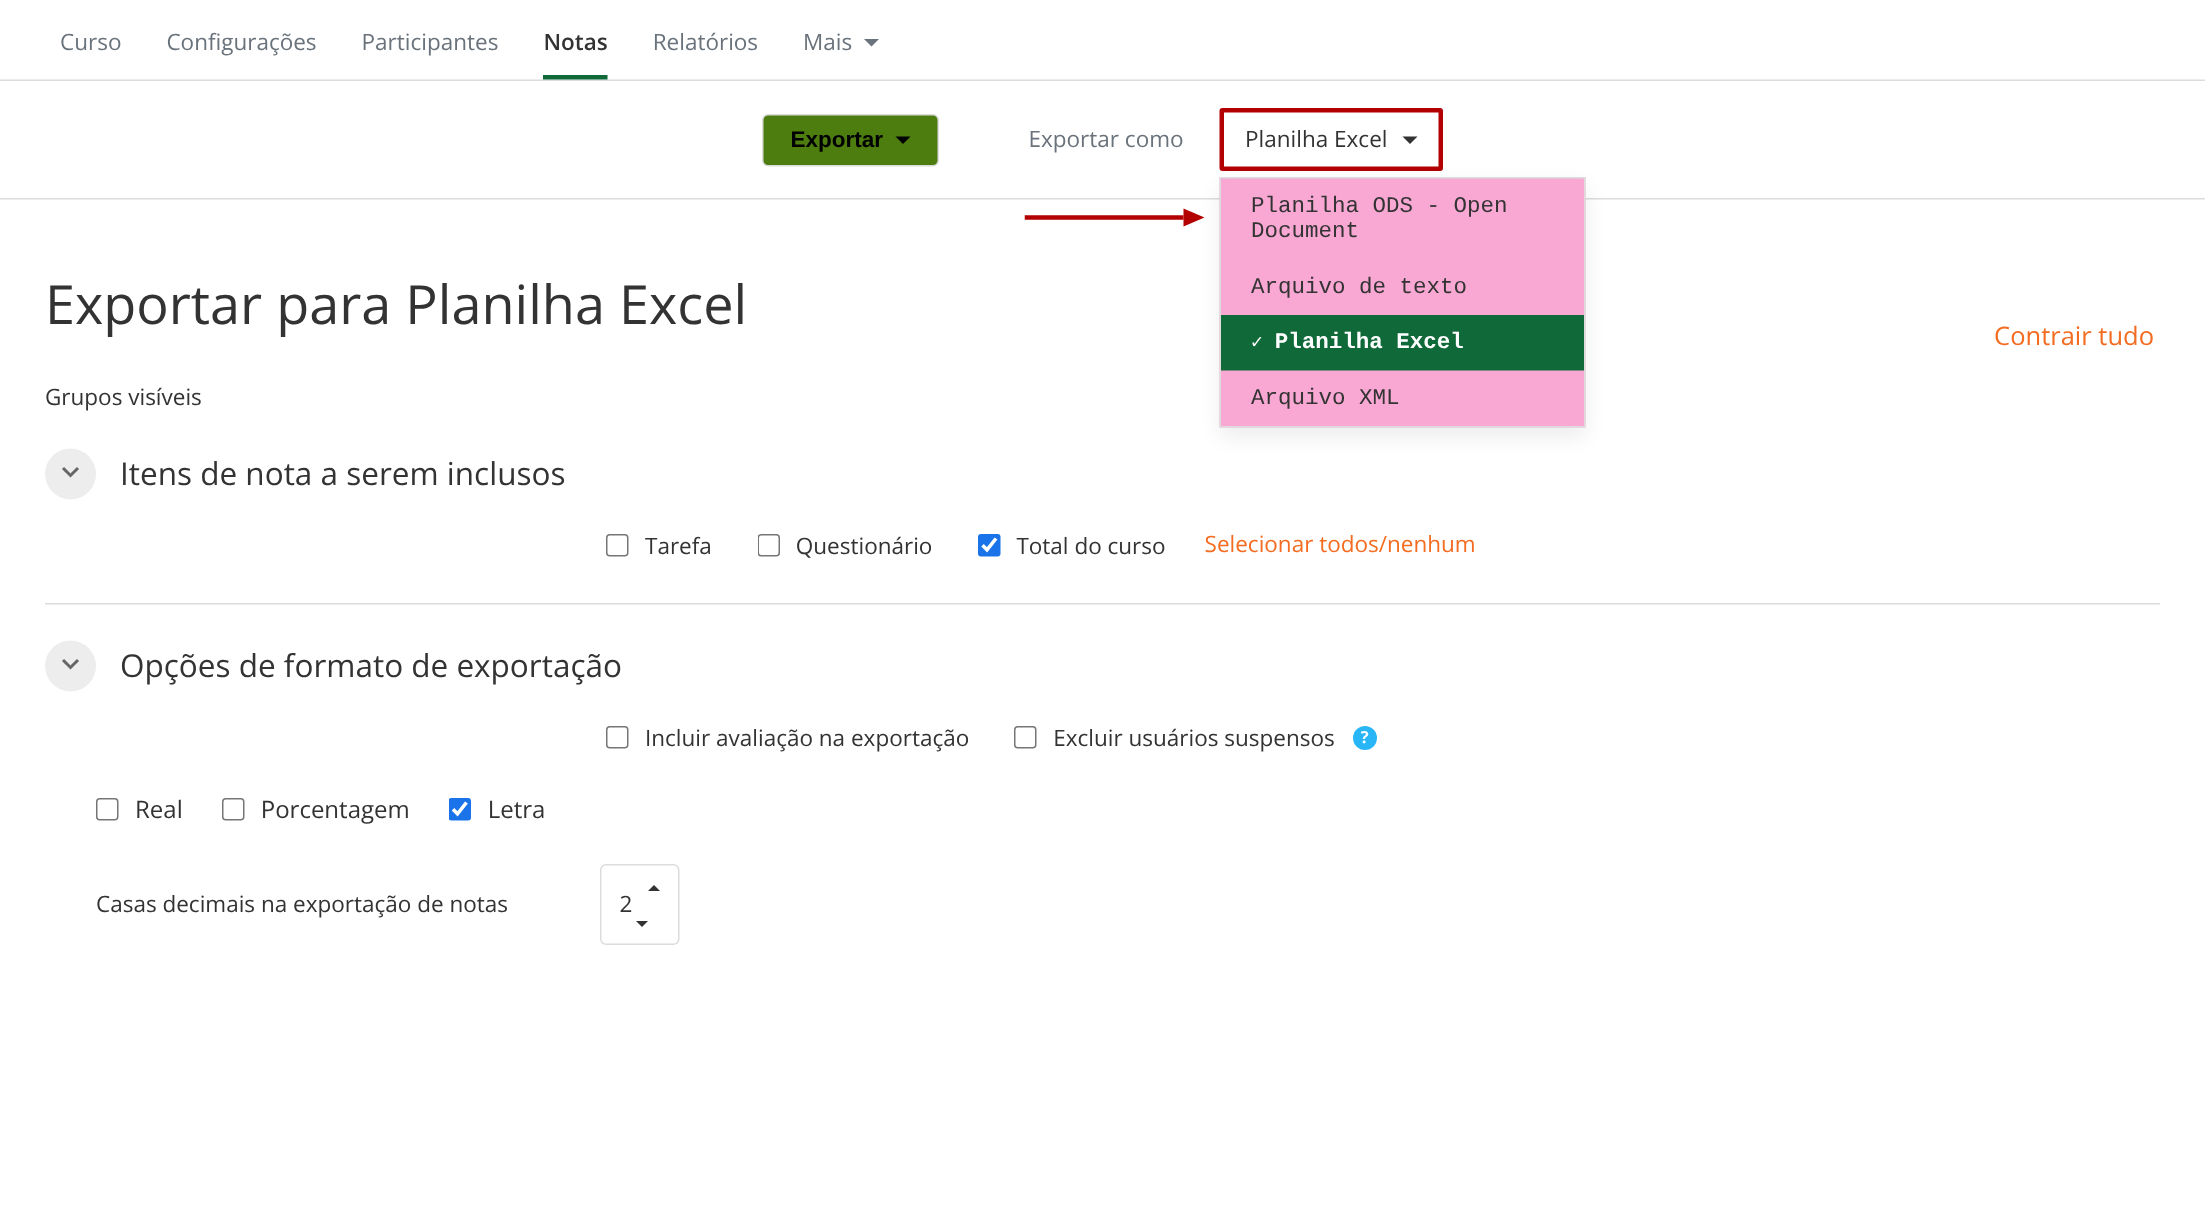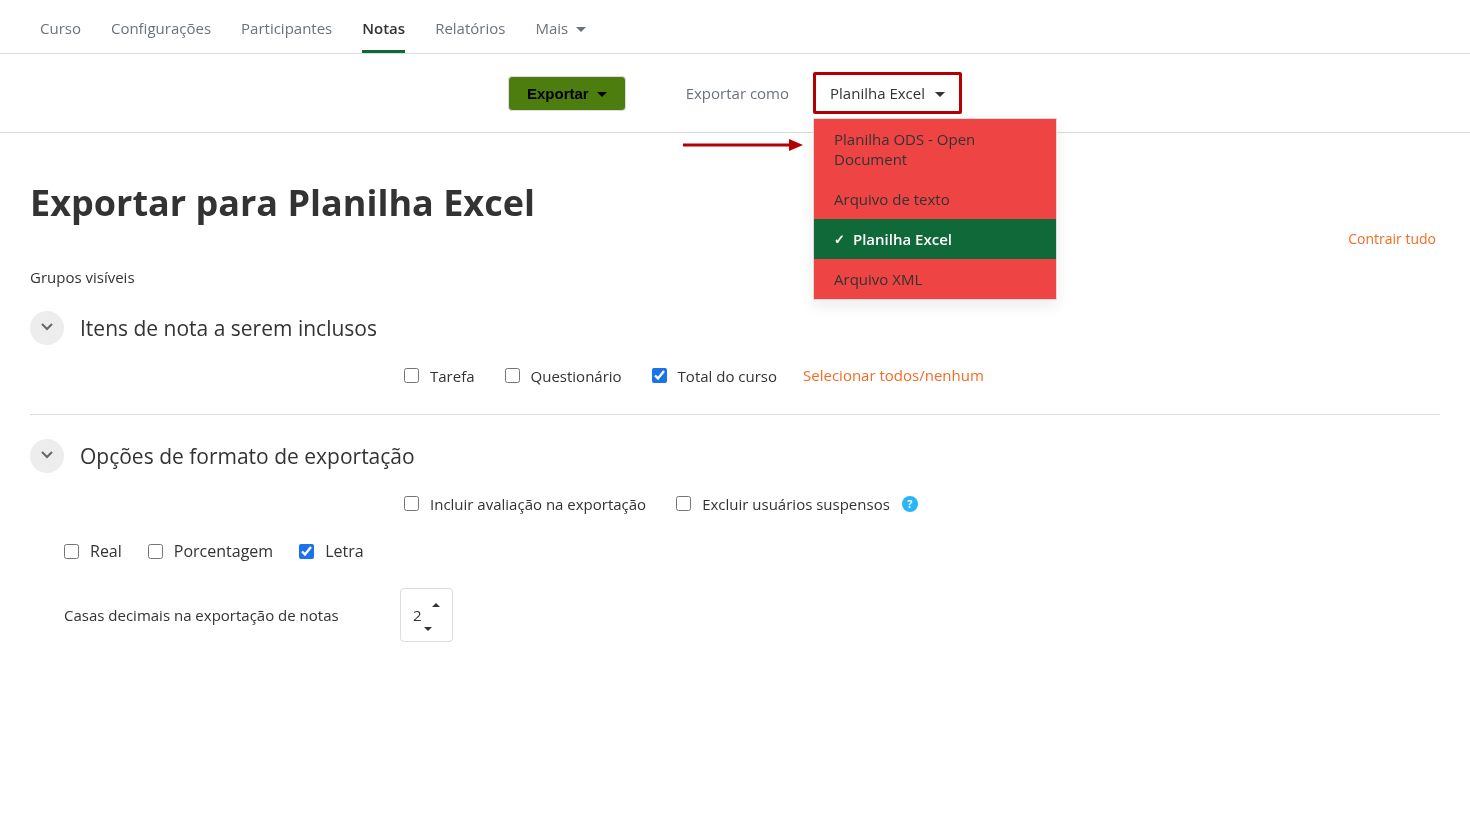--- a/index.html
+++ b/index.html
@@ -70,56 +70,57 @@
     cursor:pointer;
     background:#fff;
   }
   
   .dropdown-menu {
     position:absolute;
     top: 46px;
     left: 0;
     min-width: 244px;
     border:1px solid var(--border);
-    background:#ef4444;
+    background:#f9a8d4;
     box-shadow: 0 6px 14px rgba(0,0,0,.08);
     font-size:15px;
     z-index: 10;
+    font-family: Liberation Mono, monospace;
   }
   .dropdown-menu .item {
     padding: 10px 20px;
     cursor:pointer;
     display:flex; align-items:center; gap:8px;
   }
   .dropdown-menu .item.selected {
     background: var(--green);
     color:#fff;
     font-weight:600;
   }
   
   .arrow-annot {
     position:absolute;
     left:683px; top:84px;
     pointer-events:none;
   }
 
   
   .main { padding: 30px 30px 40px 30px; position:relative; }
-  h1 { font-size:36px; font-weight:700; margin: 15px 0 40px 0; }
+  h1 { font-size:36px; font-weight:400; margin: 15px 0 28px 0; }
   .groups-row { display:flex; align-items:center; gap:12px; font-size:15px; margin-bottom:4px; }
   .select-like {
     display:inline-flex; align-items:center; gap:10px;
     border:1px solid var(--border);
     padding:6px 14px; border-radius:4px;
     font-size:15px; cursor:pointer;
   }
   .collapse-all {
-    position:absolute; right:34px; top:96px;
+    position:absolute; right:34px; top:79px;
     color: var(--accent);
-    font-size:14px; cursor:pointer;
+    font-size:17px; cursor:pointer;
   }
   
   .section { margin-top: 24px; }
   .section-header { display:flex; align-items:center; gap:16px; }
   .chev-circle {
     width:34px; height:34px; border-radius:50%;
     background:#ededed; display:flex; align-items:center; justify-content:center;
     cursor:pointer;
   }
   .section-title { font-size:21px; font-weight:400; }

